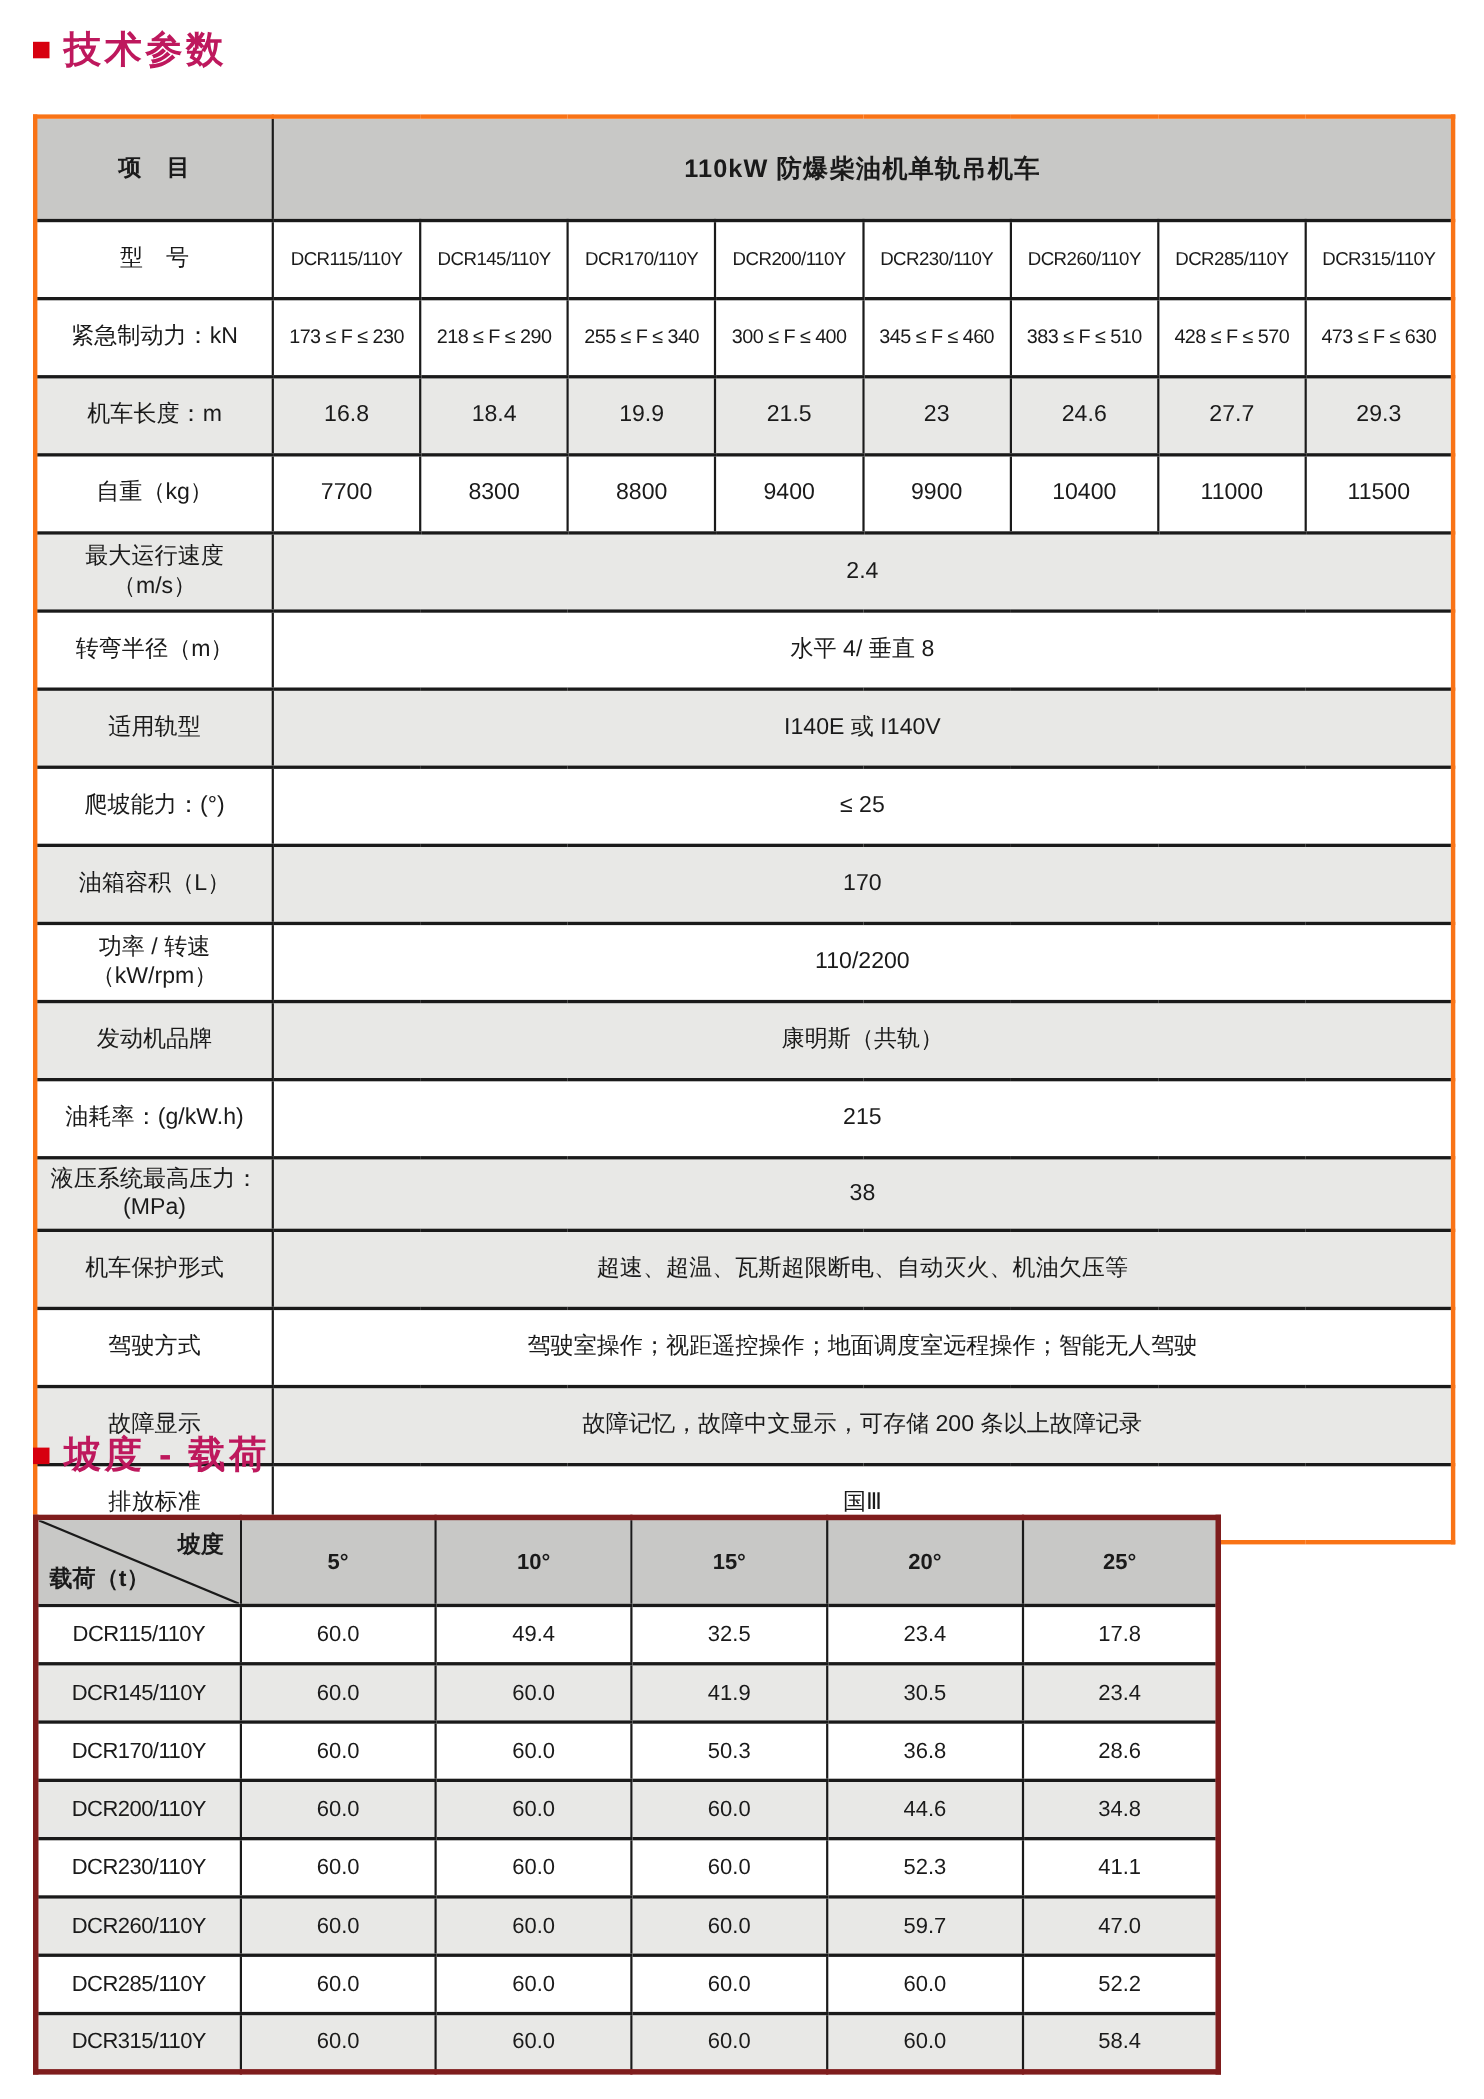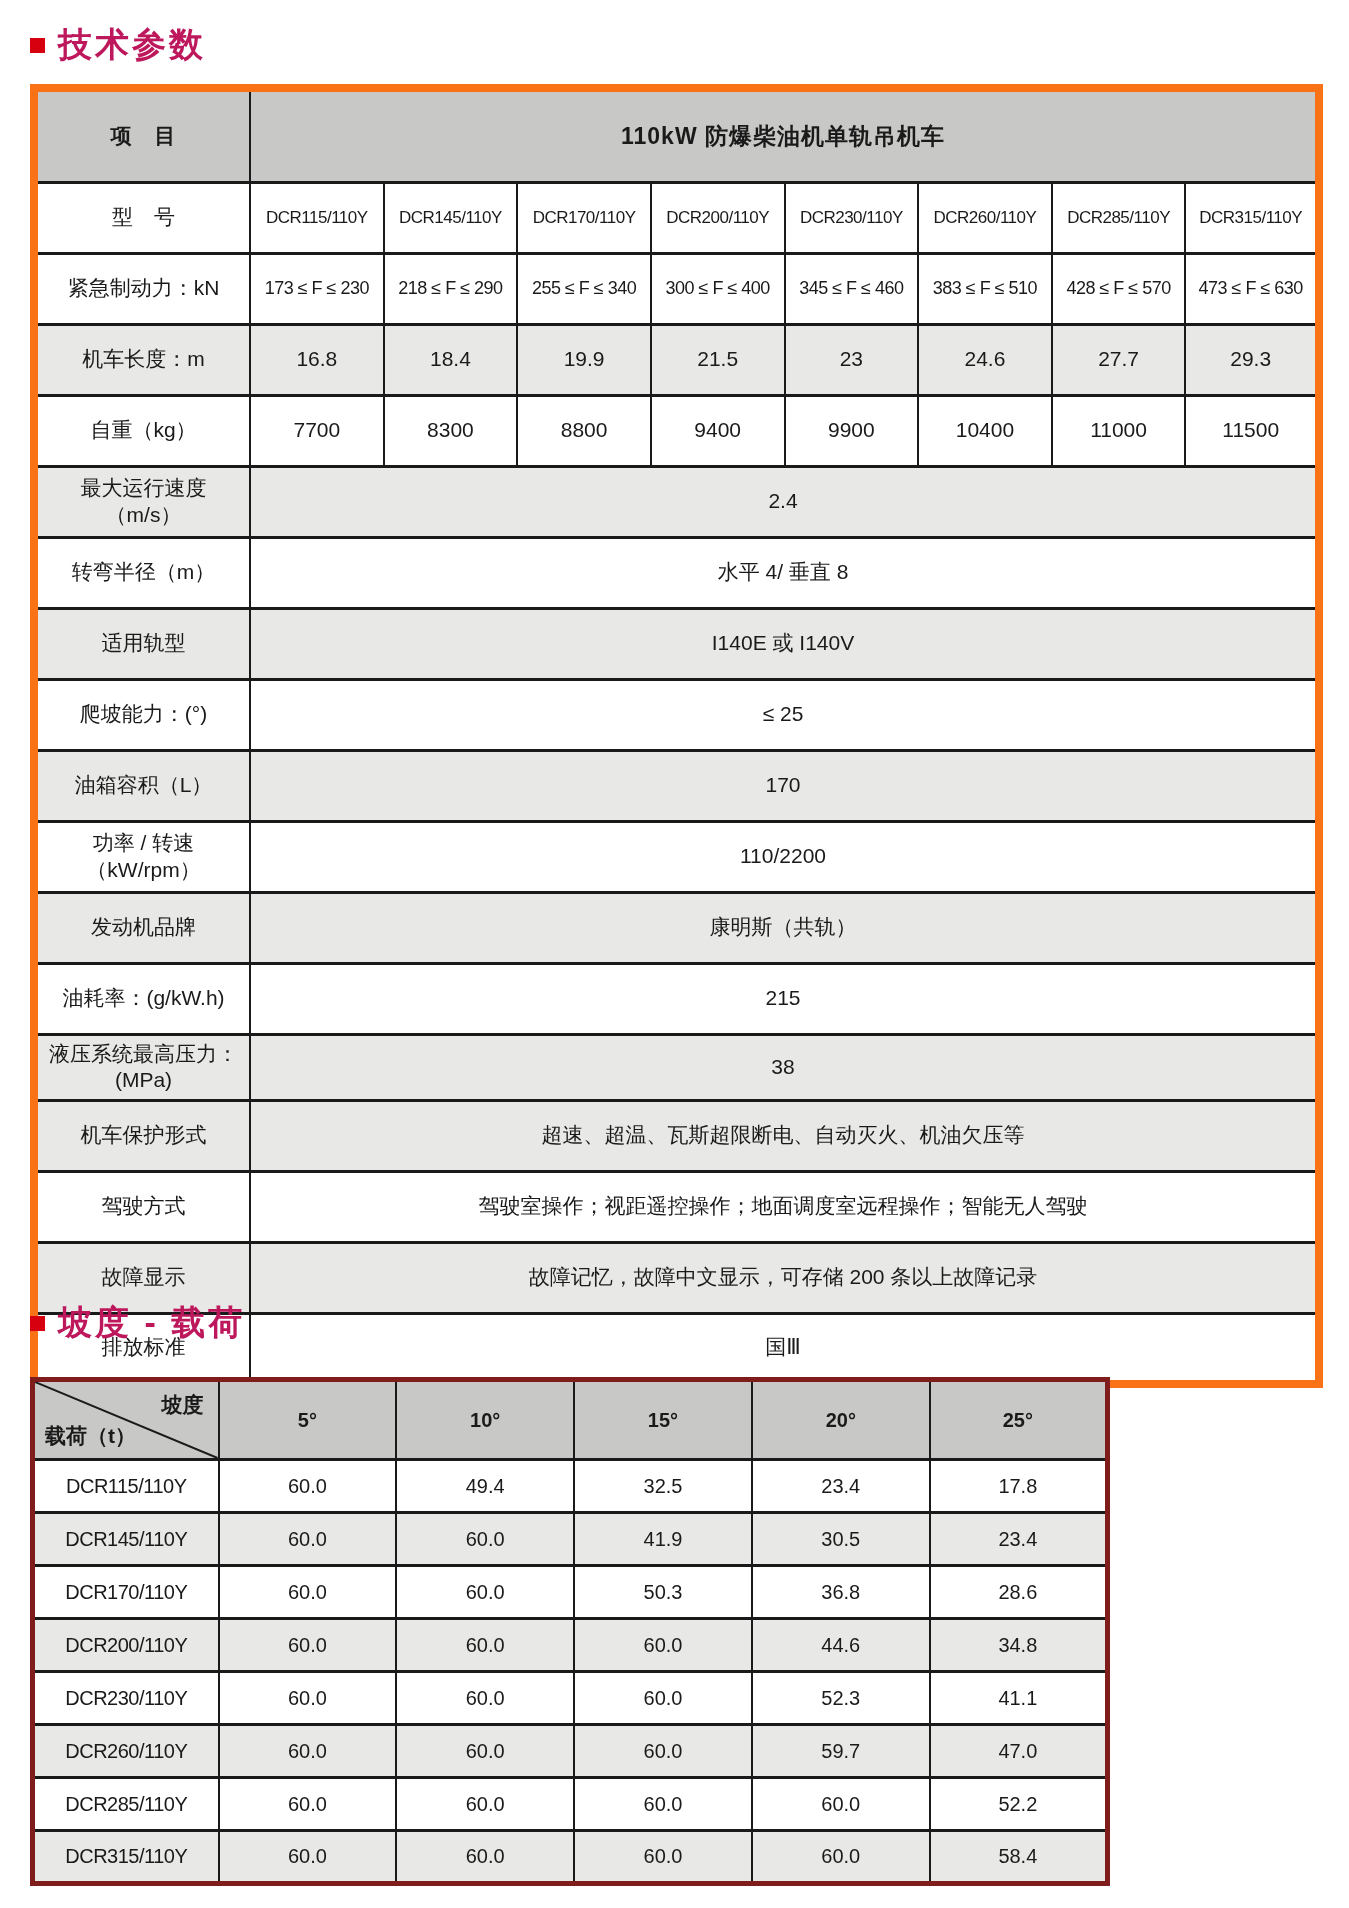--- a/index.html
+++ b/index.html
@@ -16,21 +16,21 @@
   #title2 {top:1300px;}
 
   table {border-collapse:collapse; table-layout:fixed; position:absolute; left:30px; background:#fff;}
   td {
     border:2px solid #1a1a1a; border-top-width:3px; border-bottom-width:3px;
     text-align:center; vertical-align:middle; padding:2px 4px;
     font-size:21px; overflow:hidden; line-height:1.25;
   }
 
   
-  .spec {top:84px; width:1293px; border:8px solid #f97316;}
+  .spec {top:104px; width:1293px; border:4px solid #f97316;}
   .spec .c-label {width:216px;}
   .spec tr {height:71px;}
   .spec tr.h-head {height:94px;}
   .spec tr.tall {height:66px;}
   .hd {font-weight:bold; font-size:23px; background:#c8c8c6; letter-spacing:1px;}
   .alt td {background:#e8e8e6;}
   .mod {font-size:17px; letter-spacing:-0.5px; padding:2px 1px;}
   .rng {font-size:18px; letter-spacing:-0.5px; padding:2px 1px;}
   .lbl {font-size:21px; padding:2px 6px;}
 

